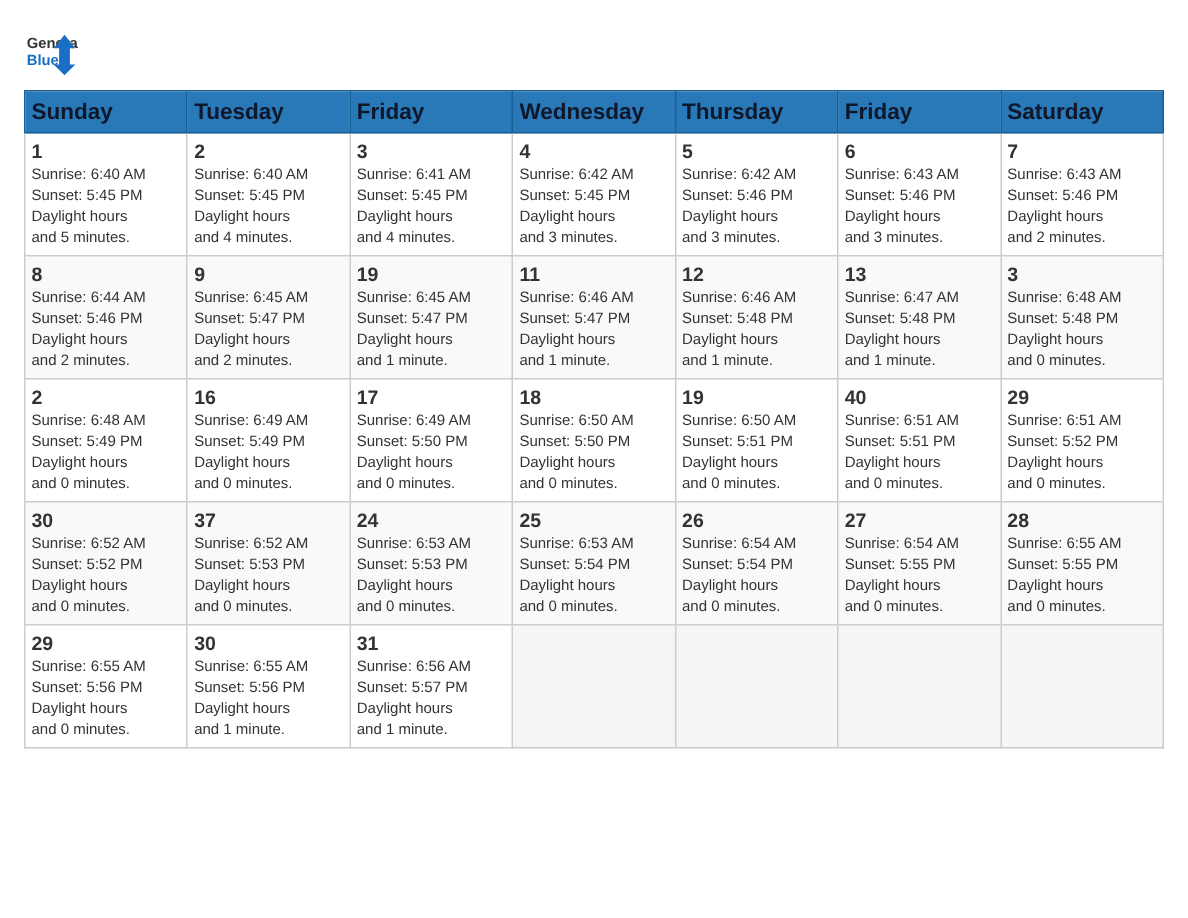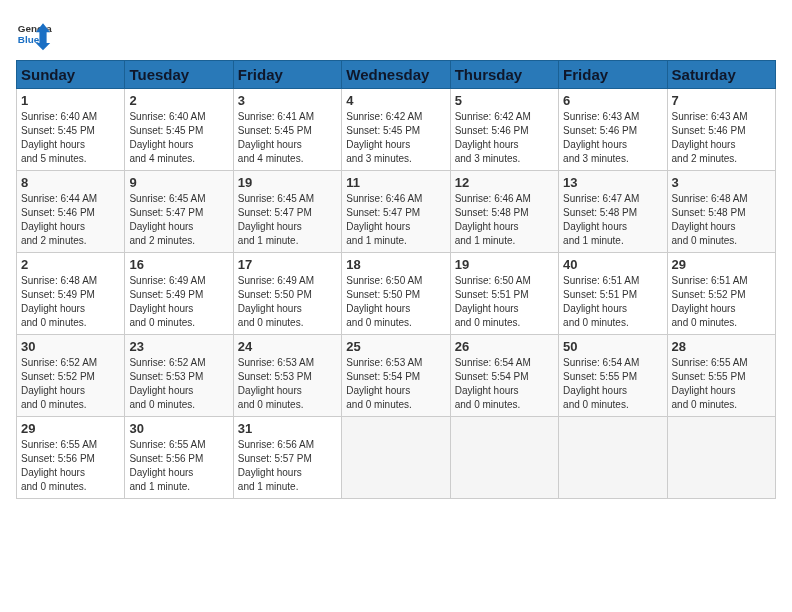--- a/index.html
+++ b/index.html
@@ -197,37 +197,37 @@
           <span class="day-num">29</span>
           <div class="day-info">Sunrise: 6:51 AM<br>Sunset: 5:52 PM<br>Daylight hours<br>and 0 minutes.</div>
         </td>
       </tr>
       <tr>
         <td>
           <span class="day-num">30</span>
           <div class="day-info">Sunrise: 6:52 AM<br>Sunset: 5:52 PM<br>Daylight hours<br>and 0 minutes.</div>
         </td>
         <td>
-          <span class="day-num">23</span>
+          <span class="day-num">37</span>
           <div class="day-info">Sunrise: 6:52 AM<br>Sunset: 5:53 PM<br>Daylight hours<br>and 0 minutes.</div>
         </td>
         <td>
           <span class="day-num">24</span>
           <div class="day-info">Sunrise: 6:53 AM<br>Sunset: 5:53 PM<br>Daylight hours<br>and 0 minutes.</div>
         </td>
         <td>
           <span class="day-num">25</span>
           <div class="day-info">Sunrise: 6:53 AM<br>Sunset: 5:54 PM<br>Daylight hours<br>and 0 minutes.</div>
         </td>
         <td>
           <span class="day-num">26</span>
           <div class="day-info">Sunrise: 6:54 AM<br>Sunset: 5:54 PM<br>Daylight hours<br>and 0 minutes.</div>
         </td>
         <td>
-          <span class="day-num">50</span>
+          <span class="day-num">27</span>
           <div class="day-info">Sunrise: 6:54 AM<br>Sunset: 5:55 PM<br>Daylight hours<br>and 0 minutes.</div>
         </td>
         <td>
           <span class="day-num">28</span>
           <div class="day-info">Sunrise: 6:55 AM<br>Sunset: 5:55 PM<br>Daylight hours<br>and 0 minutes.</div>
         </td>
       </tr>
       <tr>
         <td>
           <span class="day-num">29</span>

